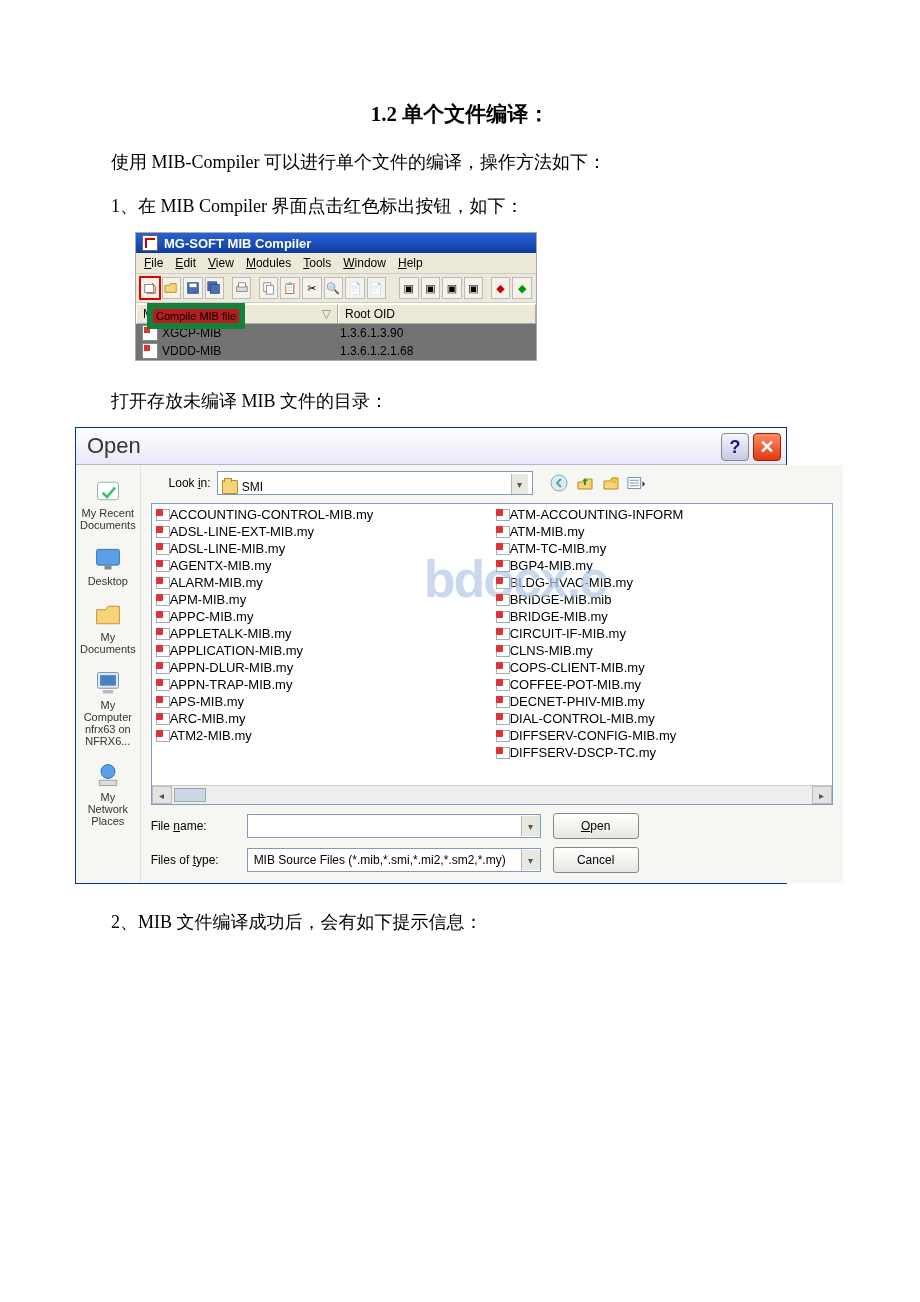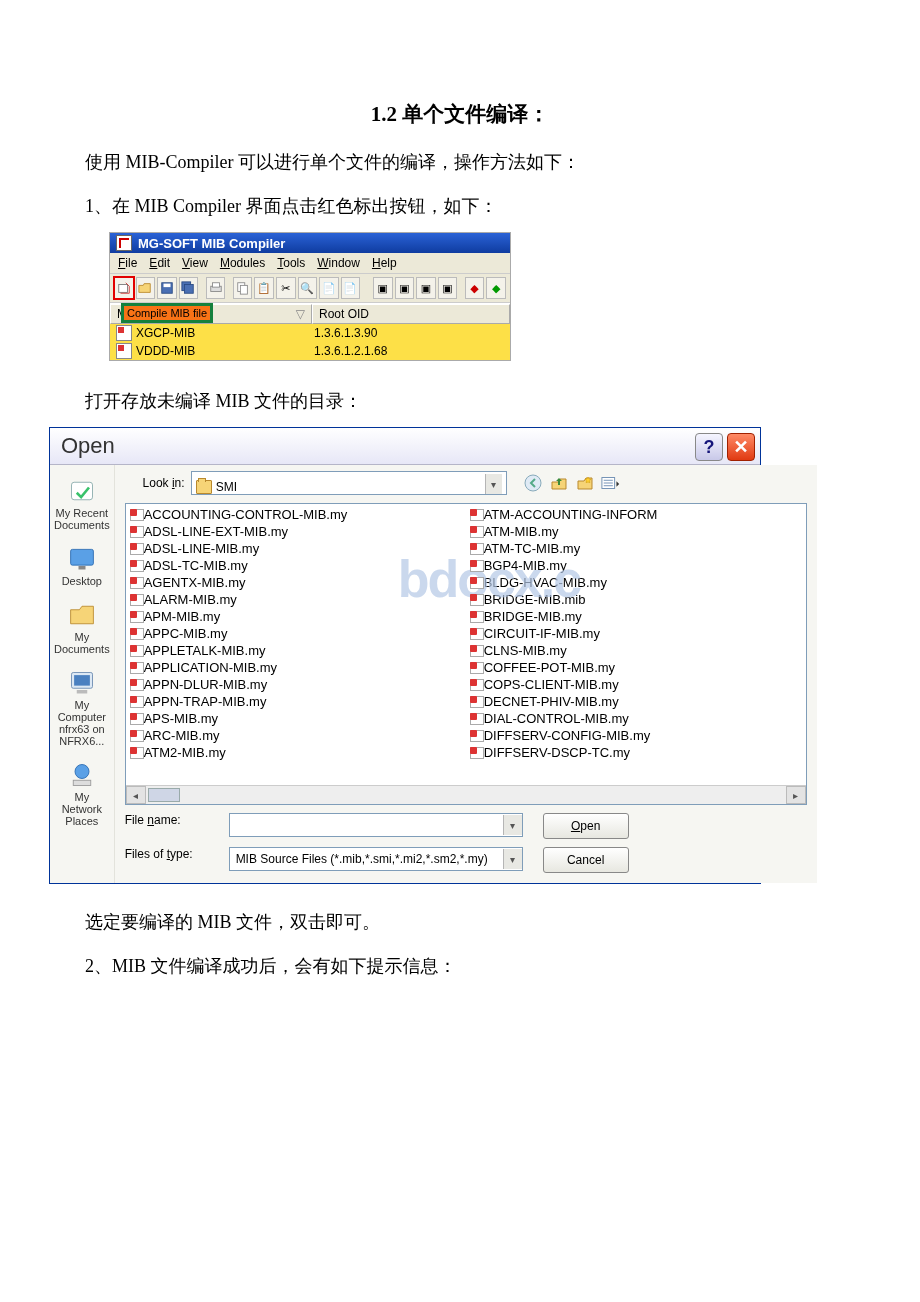--- a/index.html
+++ b/index.html
@@ -1,38 +1,38 @@
 <!DOCTYPE html>
 <html><head>
 <meta charset="utf-8">
 <style>
   body{margin:0;background:#fff;font-family:Arial,"Microsoft YaHei",sans-serif;color:#000;width:920px}
-  .page{padding:20px 49px}
+  .page{padding:20px 75px}
   h2{text-align:center;font-family:"Times New Roman","SimSun",serif;font-size:21px;font-weight:bold;margin:80px 0 16px}
   .para{font-family:"Times New Roman","SimSun",serif;font-size:18px;line-height:2.0;margin:0 0 8px;text-indent:2em}
 
   
   .shot1{width:400px;margin:4px 16px 22px 60px;border:1px solid #aaa;background:#ece9d8;font-family:Tahoma,Arial,sans-serif;font-size:12px}
   .title1{background:linear-gradient(#2a62d6,#0f3ca0);color:#fff;padding:2px 6px;display:flex;align-items:center;gap:6px;font-weight:bold;font-size:13px}
   .title1 .appicon{width:14px;height:14px;background:#fff;border:1px solid #666;position:relative}
   .title1 .appicon::after{content:"";position:absolute;inset:2px;border:2px solid #c00;border-bottom:none;border-right:none}
   .menu1{display:flex;gap:12px;padding:3px 8px;background:#ece9d8;border-bottom:1px solid #ccc}
   .menu1 span u{text-decoration:underline}
   .tb1{display:flex;align-items:center;gap:2px;padding:3px 4px;background:#ece9d8;border-bottom:1px solid #ccc}
   .tbtn{width:20px;height:20px;border:1px solid #bbb;background:#f4f2ea;display:flex;align-items:center;justify-content:center;font-size:11px}
   .tbtn.red{outline:2px solid #e20000;outline-offset:-1px}
   .tbtn svg{width:14px;height:14px}
   .sep{width:4px}
   .sep.big{width:10px}
   .hdrrow{display:flex;align-items:center;background:#ece9d8;border-top:1px solid #fff}
   .hdrcell{border:1px solid #aaa;border-top-color:#fff;border-left-color:#fff;padding:2px 6px;background:#ece9d8}
   .hdrcell.a{width:188px;position:relative}
   .hdrcell.b{flex:1}
-  .tip{position:absolute;left:10px;top:-2px;background:#f97316;border:3px solid #15803d;padding:1px 3px;font-size:11px;white-space:nowrap;z-index:2}
-  .rows1{background:#fde047}
+  .tip{position:absolute;left:10px;top:-2px;background:#b91c1c;border:6px solid #15803d;padding:1px 3px;font-size:11px;white-space:nowrap;z-index:2}
+  .rows1{background:#737373}
   .row1{display:flex;align-items:center;padding:1px 6px}
   .row1 .ficon{width:14px;height:14px;margin-right:4px;border:1px solid #888;background:#fff;position:relative}
   .row1 .ficon.red::after{content:"";position:absolute;left:1px;top:1px;width:6px;height:6px;background:#d33}
   .row1 .txt{width:178px}
 
   
   .shot2{width:710px;margin:0 0 20px 0;border:1px solid #003399;font-family:Tahoma,Arial,sans-serif;font-size:13px;background:#fff}
   .dlgtitle{background:linear-gradient(#fff,#e7e7f7);display:flex;align-items:flex-end;justify-content:space-between;padding:3px 5px;border-bottom:1px solid #b5b5c8}
   .dlgtitle .t{font-size:22px;color:#333;font-family:"Segoe UI",Tahoma,sans-serif;padding:2px 6px}
   .dlgtitle .r{display:flex;gap:4px}
@@ -57,21 +57,21 @@
   .fcol{width:340px;padding:2px 0}
   .fent{display:flex;align-items:center;padding:0 4px;height:17px;font-size:13px}
   .fent .mi{width:14px;height:12px;position:relative;flex-shrink:0}
   .fent .mi::before{content:"";position:absolute;inset:0;background:#fff;border:1px solid #aaa}
   .fent .mi::after{content:"";position:absolute;left:0;top:0;width:7px;height:7px;background:#d33;border-radius:1px}
   .hscroll{position:absolute;left:0;right:0;bottom:0;height:18px;background:#eee;border-top:1px solid #ccc;display:flex;align-items:center;justify-content:space-between}
   .hscroll .arr{width:18px;height:16px;background:#e3e3e3;border:1px solid #bbb;display:flex;align-items:center;justify-content:center;font-size:10px;color:#555}
   .hscroll .thumb{width:30px;height:12px;background:#cfd6e6;border:1px solid #9aa}
   .hscroll .track{flex:1;margin:0 2px;display:flex;align-items:center}
   .botrows{margin-top:8px;display:flex;flex-direction:column;gap:8px}
-  .brow{display:flex;gap:20px}
+  .brow{display:flex;align-items:center;gap:12px}
   .brow .blbl{width:84px;font-size:12px}
   .combo{flex:0 0 292px;height:22px;border:1px solid #7f9db9;background:#fff;display:flex;align-items:center}
   .combo .cval{flex:1;padding:0 6px;font-size:12px;overflow:hidden;white-space:nowrap}
   .combo .cdd{width:18px;height:20px;background:#e8e8e3;border-left:1px solid #b5b5b5;display:flex;align-items:center;justify-content:center;font-size:10px;color:#555}
   .dbtn{width:84px;height:24px;border:1px solid #888;border-radius:3px;background:linear-gradient(#fff,#e7e7e0);font-size:12px;display:flex;align-items:center;justify-content:center}
   .wm{position:absolute;left:40%;top:15%;font-size:52px;font-weight:bold;color:rgba(180,200,230,0.7);font-family:Arial,sans-serif;letter-spacing:-2px;pointer-events:none}
 </style>
 </head>
 <body>
 <div class="page">
@@ -265,24 +265,20 @@
                 <div class="fent">
                   <span class="mi"></span>
                   <span>ADSL-LINE-EXT-MIB.my</span>
                 </div>
                 <div class="fent">
                   <span class="mi"></span>
                   <span>ADSL-LINE-MIB.my</span>
                 </div>
                 <div class="fent">
                   <span class="mi"></span>
-                  <span>ADSL-TC-MIB.my</span>
-                </div>
-                <div class="fent">
-                  <span class="mi"></span>
                   <span>AGENTX-MIB.my</span>
                 </div>
                 <div class="fent">
                   <span class="mi"></span>
                   <span>ALARM-MIB.my</span>
                 </div>
                 <div class="fent">
                   <span class="mi"></span>
                   <span>APM-MIB.my</span>
                 </div>
@@ -351,25 +347,25 @@
                 <div class="fent">
                   <span class="mi"></span>
                   <span>CIRCUIT-IF-MIB.my</span>
                 </div>
                 <div class="fent">
                   <span class="mi"></span>
                   <span>CLNS-MIB.my</span>
                 </div>
                 <div class="fent">
                   <span class="mi"></span>
+                  <span>COPS-CLIENT-MIB.my</span>
+                </div>
+                <div class="fent">
+                  <span class="mi"></span>
                   <span>COFFEE-POT-MIB.my</span>
-                </div>
-                <div class="fent">
-                  <span class="mi"></span>
-                  <span>COPS-CLIENT-MIB.my</span>
                 </div>
                 <div class="fent">
                   <span class="mi"></span>
                   <span>DECNET-PHIV-MIB.my</span>
                 </div>
                 <div class="fent">
                   <span class="mi"></span>
                   <span>DIAL-CONTROL-MIB.my</span>
                 </div>
                 <div class="fent">
@@ -405,16 +401,15 @@
             <span class="cval">MIB Source Files (*.mib,*.smi,*.mi2,*.sm2,*.my)</span>
             <span class="cdd">▾</span>
           </div>
           <div class="dbtn">Cancel</div>
         </div>
       </div>
     </div>
   </div>
 </div>
 
-<p class="para">选定要编译的 MIB 文件，双击即可。</p>
 <p class="para">2、MIB 文件编译成功后，会有如下提示信息：</p>
 
 </div>
 
 </body></html>

